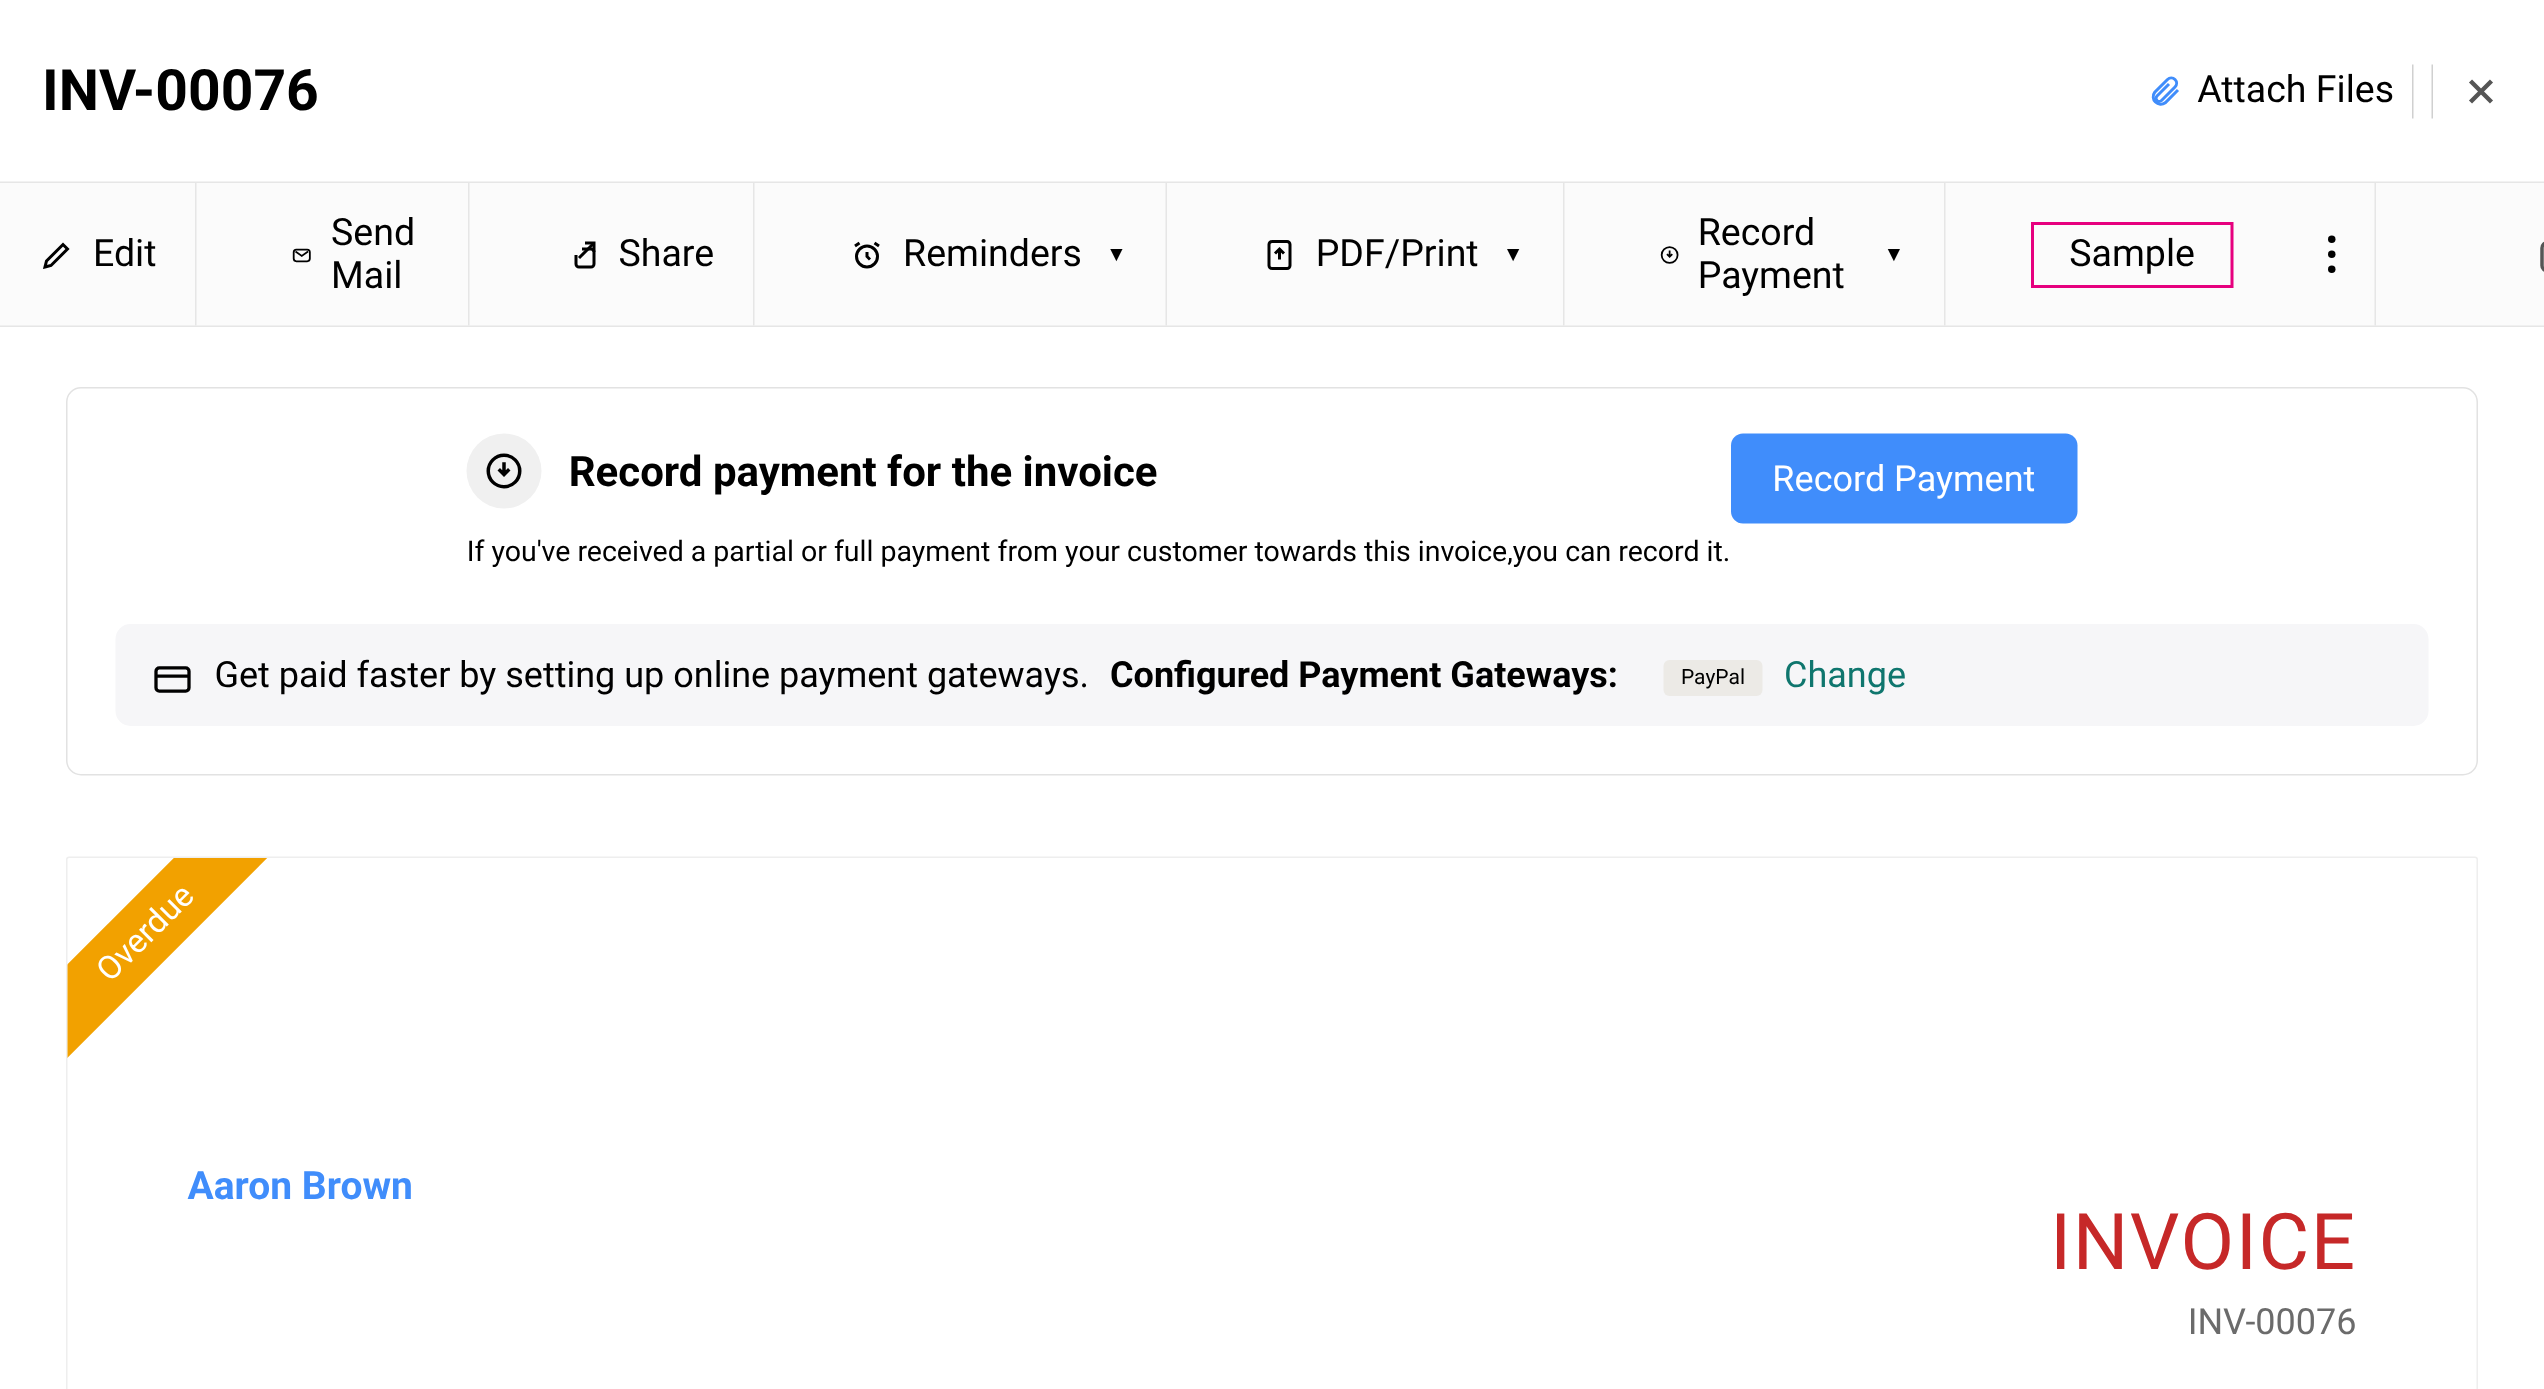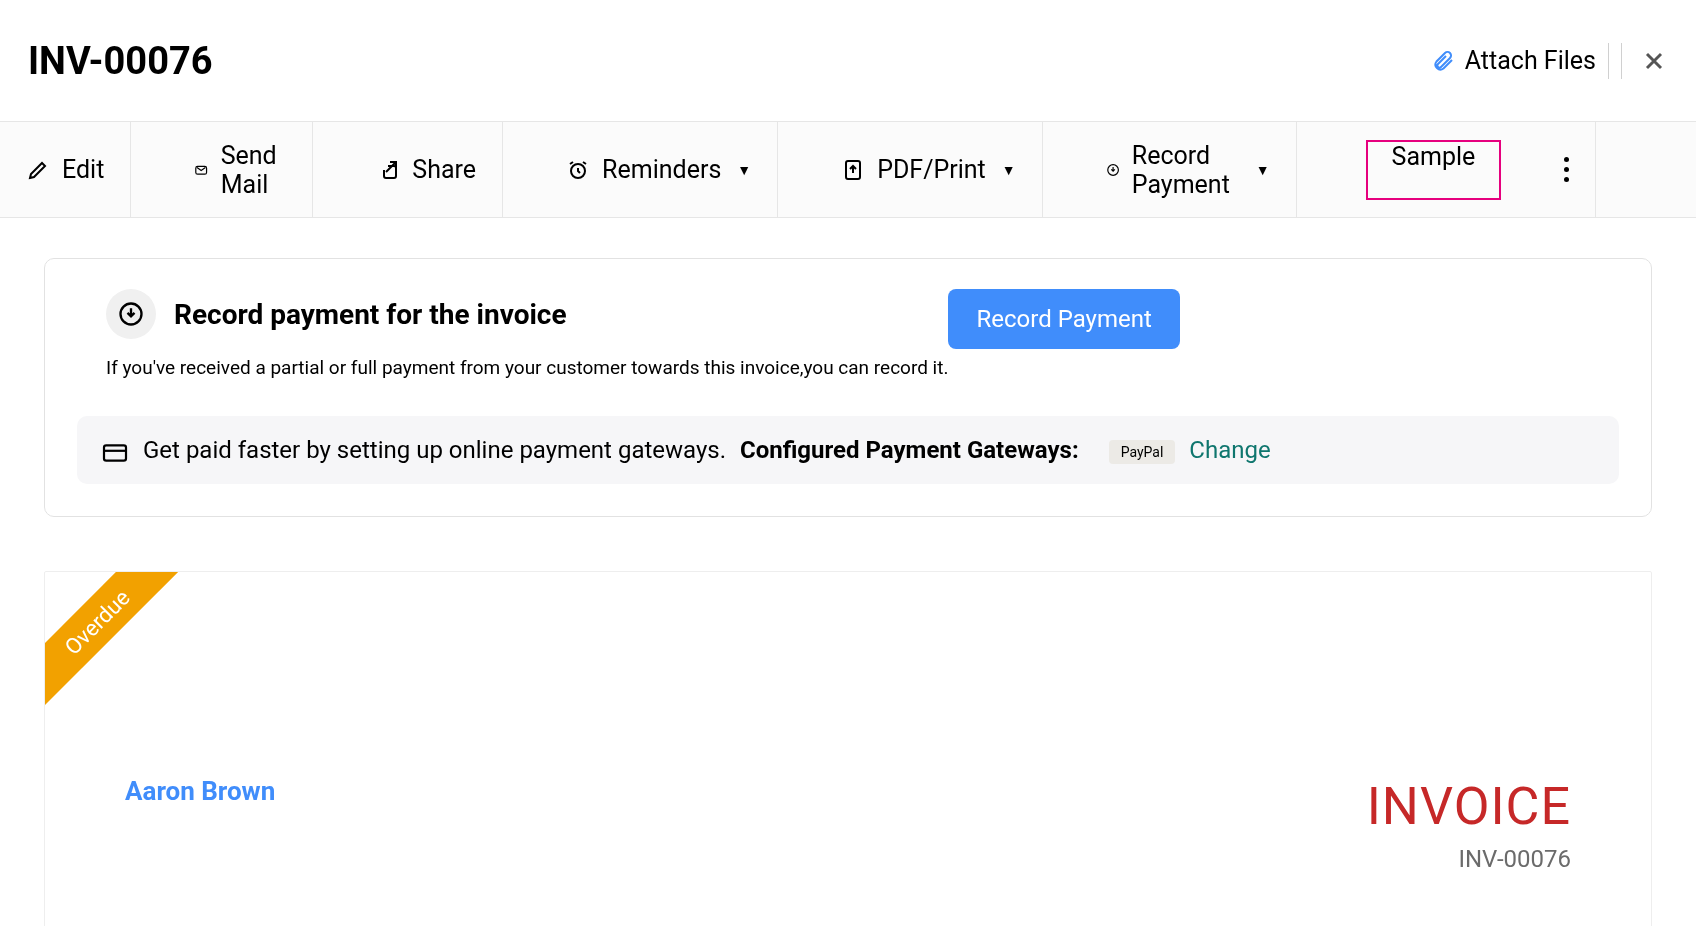--- a/index.html
+++ b/index.html
@@ -84,28 +84,28 @@
 .toolbar-btn svg {
   width: 24px;
   height: 24px;
 }
 .dropdown-caret {
   font-size: 14px;
   margin-left: 4px;
 }
 .sample-btn {
   border: 2.5px solid #e6007e;
-  height: 60px;
+  height: 44px;
   padding: 0 24px;
   display: flex;
-  align-items: flex-start;
+  align-items: center;
   font-size: 25px;
   color: #000;
   cursor: pointer;
-  margin-left: 32px;
+  margin-left: 20px;
 }
 .more-dots {
   display: flex;
   flex-direction: column;
   gap: 5px;
   padding: 0 26px;
   cursor: pointer;
   border-right: 1px solid #e6e6e6;
   height: 100%;
   align-items: center;
@@ -153,23 +153,22 @@
 
 
 .card {
   border: 1px solid #e2e2e2;
   border-radius: 10px;
   padding: 30px 32px 32px 32px;
   margin-bottom: 54px;
 }
 .card-head {
   display: flex;
-  justify-content: flex-start;
+  justify-content: center;
   align-items: flex-start;
-  margin-left: 29px;
 }
 .card-head-left {
   display: flex;
   align-items: center;
   gap: 18px;
 }
 .circle-icon {
   width: 50px;
   height: 50px;
   border-radius: 50%;
@@ -269,20 +268,21 @@
   color: #408dfb;
 }
 .invoice-body-right {
   text-align: right;
 }
 .invoice-title {
   font-size: 52px;
   color: #c62828;
   font-weight: 400;
   letter-spacing: 1px;
+  margin-top: 22px;
 }
 .invoice-number {
   font-size: 24px;
   color: #6b6b6b;
   margin-top: 8px;
 }
 </style>
 </head>
 <body>
 

